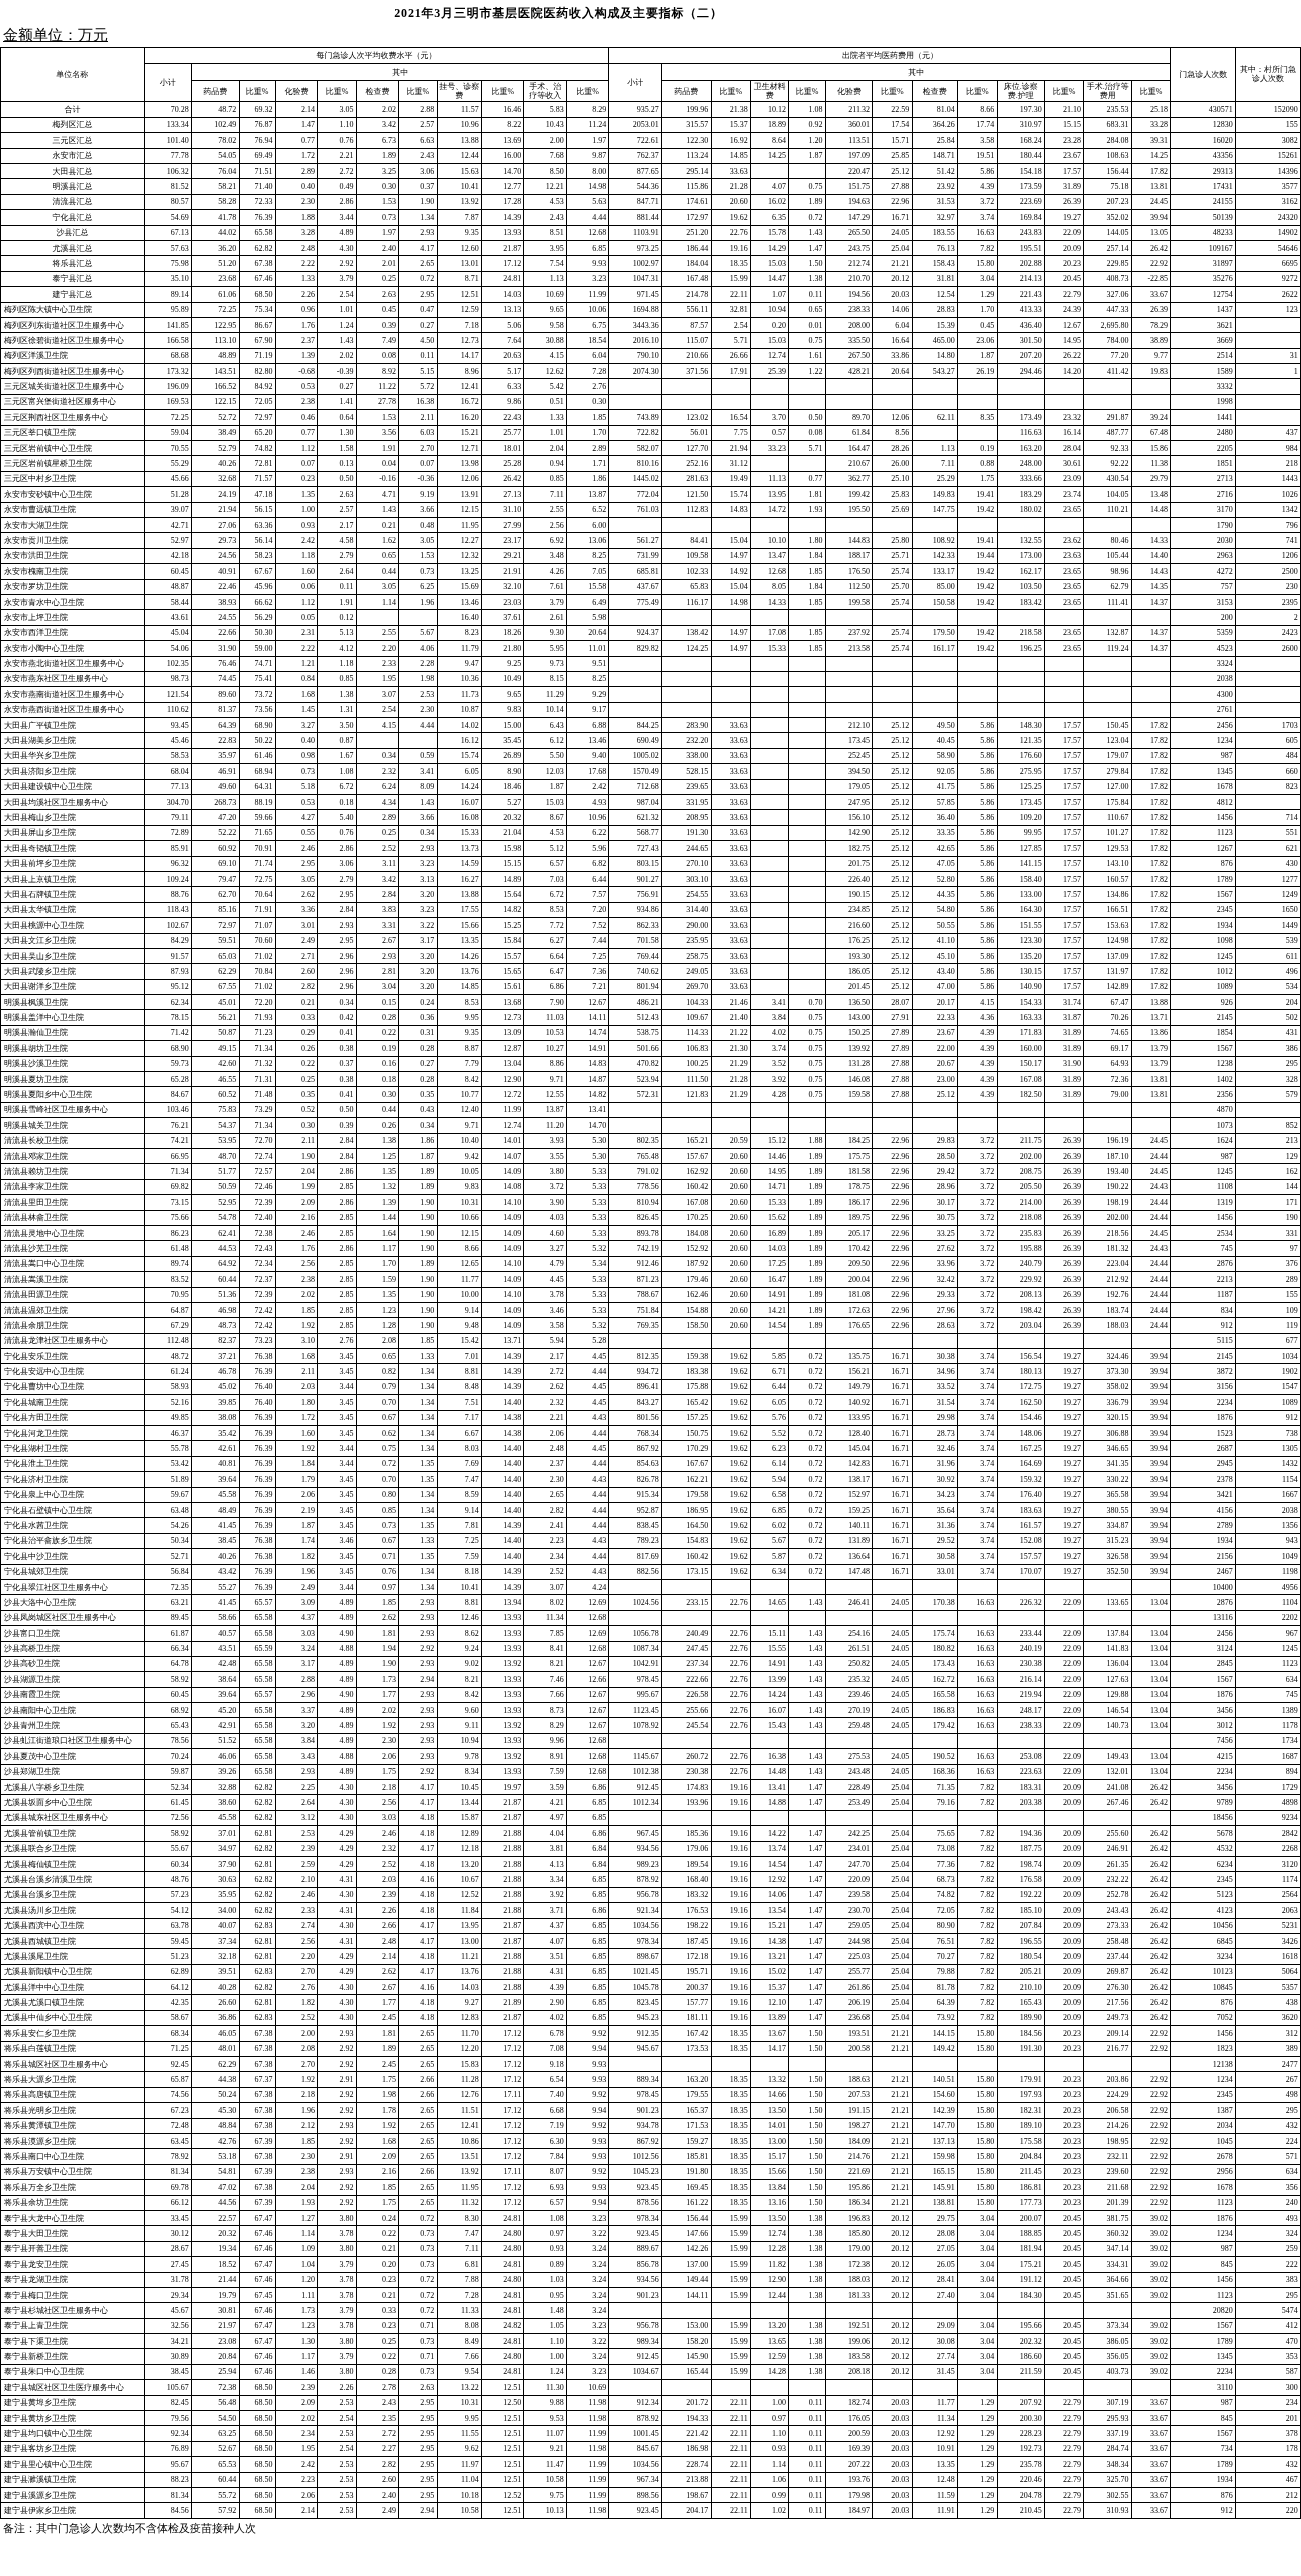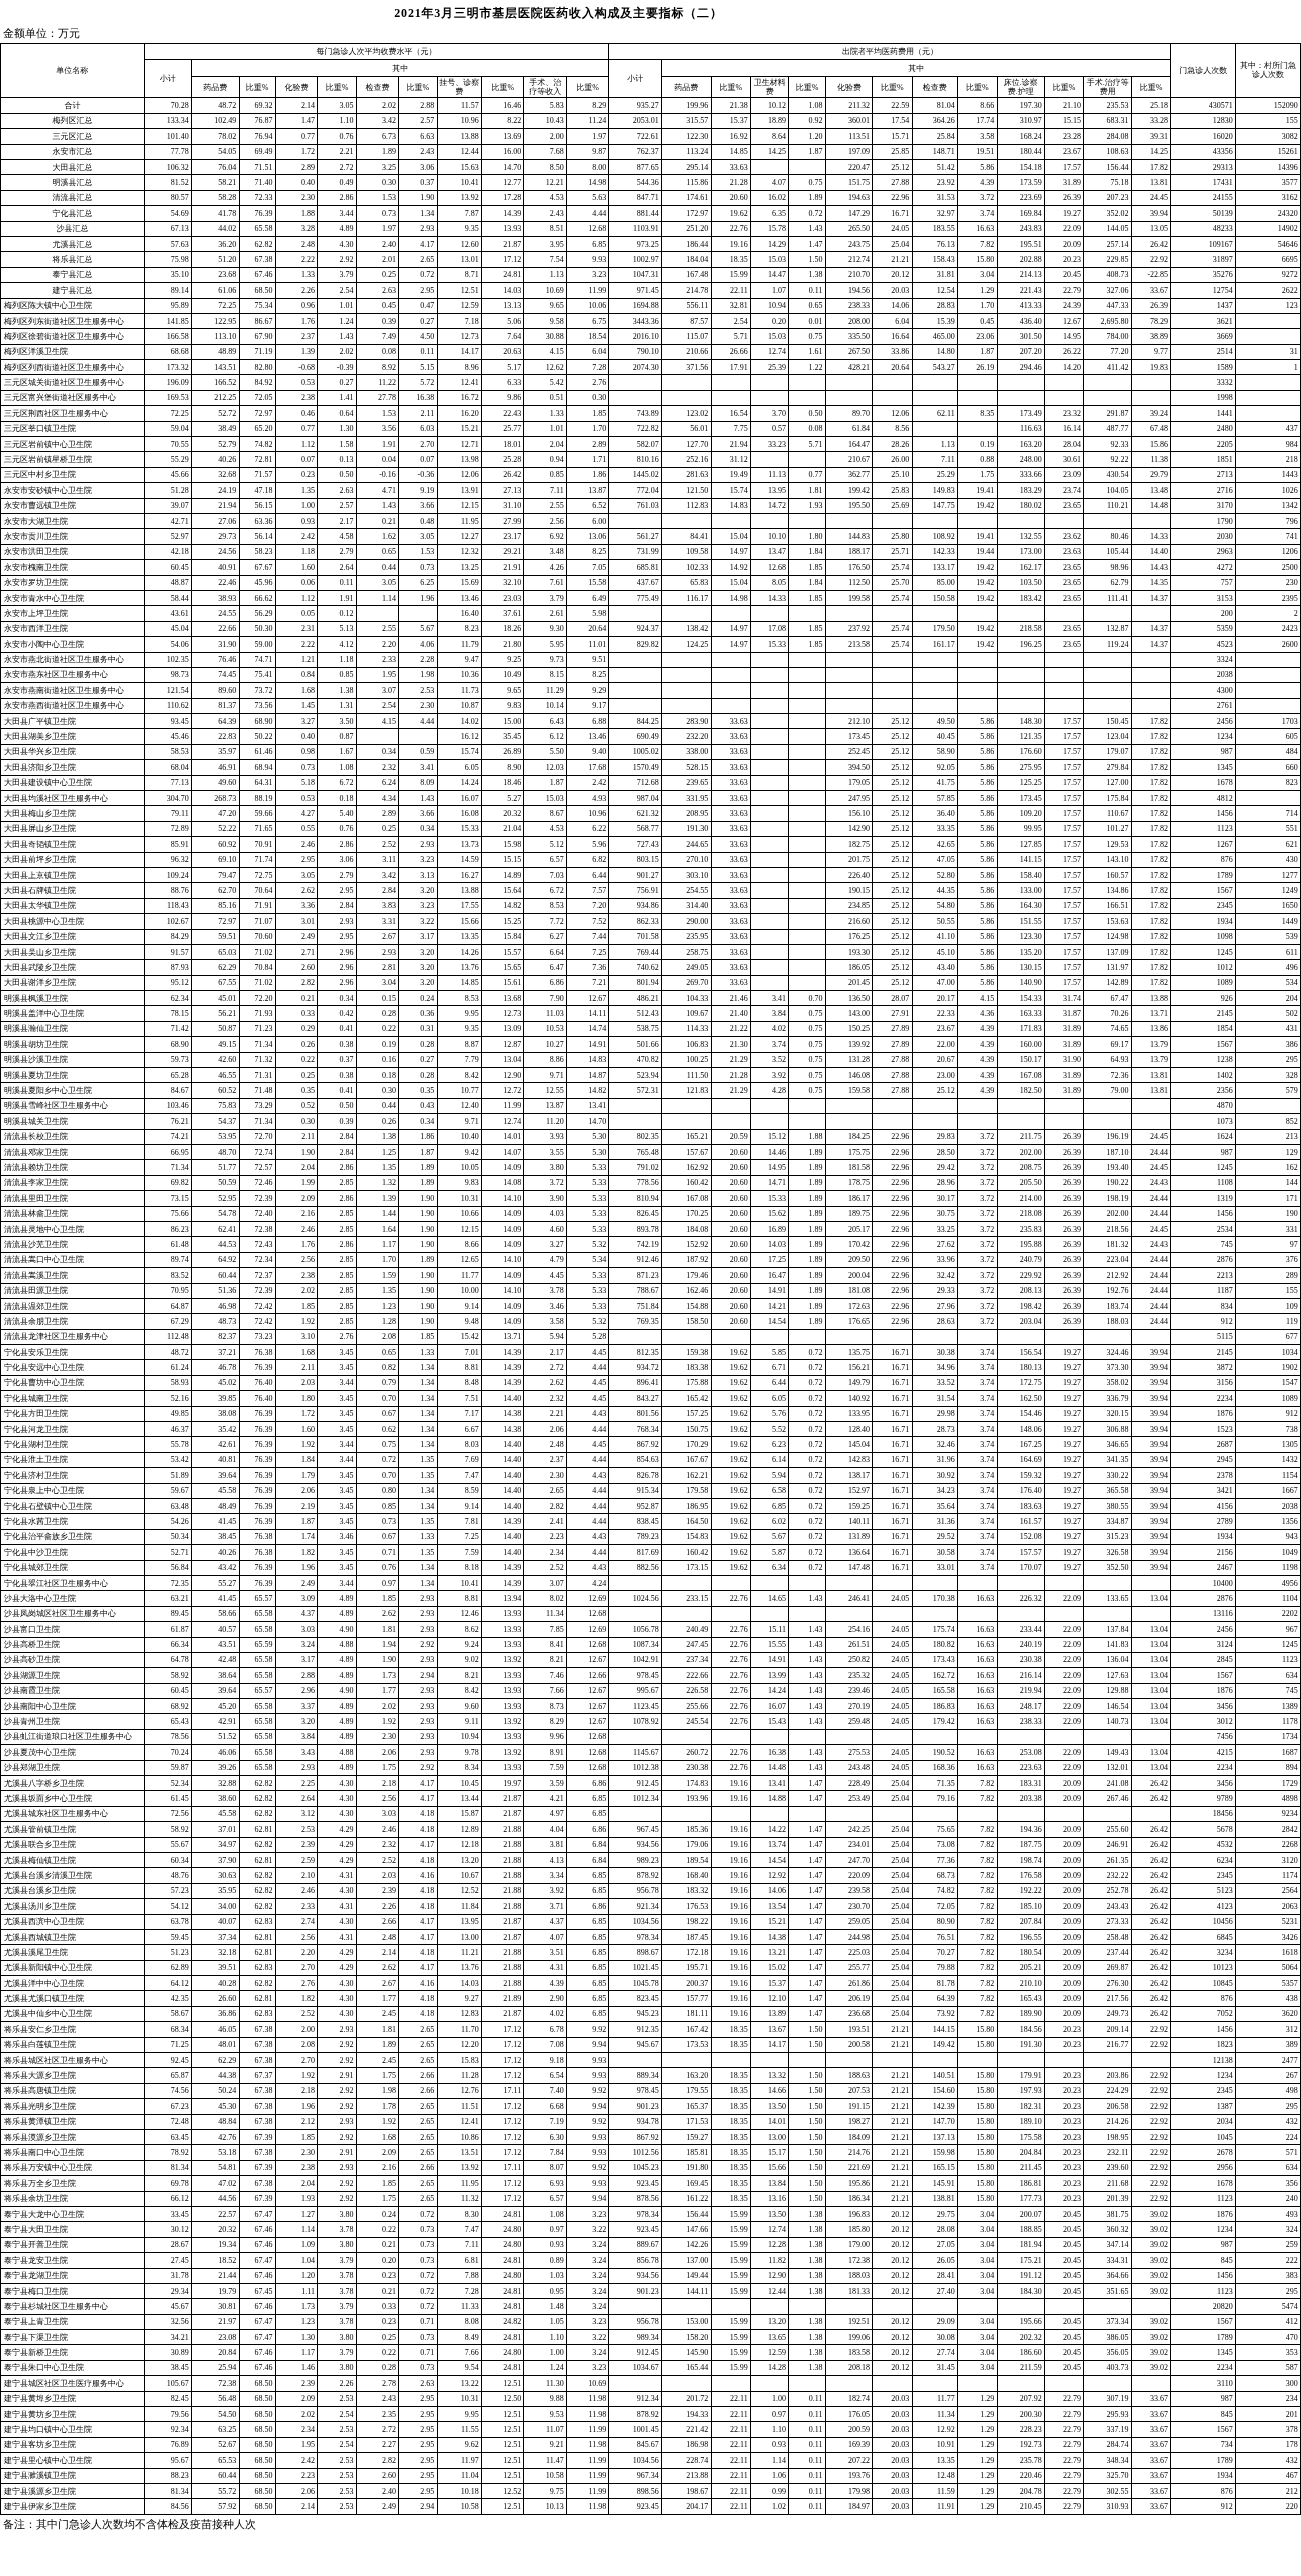--- a/index.html
+++ b/index.html
@@ -1,19 +1,19 @@
 <!DOCTYPE html>
 <html style="font-size:12px"><head>
 <meta charset="utf-8">
 <style>
   html,body{margin:0;padding:0;background:#fff;}
   body{width:1301px;font-family:"Liberation Serif","DejaVu Serif",serif;color:#000;}
   .page{position:relative;width:1117px;}
   .title{text-align:center;font-size:12px;font-weight:bold;padding-top:4.5px;letter-spacing:0.8px;}
-  .unit-note{font-size:11px;padding:4.5px 0 1.5px 3px;}
+  .unit-note{font-size:15px;padding:4.5px 0 1.5px 3px;text-decoration:underline;}
   table{border-collapse:collapse;table-layout:fixed;width:1301px;}
   th,td{border:0.8px solid #000;font-size:8px;line-height:1.15;padding:0 2.3px;overflow:hidden;white-space:nowrap;height:14.4px;}
   thead th{text-align:center;white-space:normal;font-weight:normal;padding:0.8px 1.5px;}
   td.num{text-align:right;font-family:"Liberation Serif",serif;}
   td.name{text-align:left;padding-left:3px;}
   tr.sum td.name{text-align:center;}
   tr.blk td{border-top:1.5px solid #000;}
   table{border:1.5px solid #000;}
   thead tr:first-child th{border-top:1.5px solid #000;margin-top:48px;}
   .footnote{font-size:11px;padding:2.3px 0 4.5px 3px;}
@@ -641,21 +641,21 @@
           <td class="num"></td>
           <td class="num"></td>
           <td class="num"></td>
           <td class="num"></td>
           <td class="num">3332</td>
           <td class="num"></td>
         </tr>
         <tr>
           <td class="name">三元区富兴堡街道社区服务中心</td>
           <td class="num">169.53</td>
-          <td class="num">212.25</td>
+          <td class="num">122.15</td>
           <td class="num">72.05</td>
           <td class="num">2.38</td>
           <td class="num">1.41</td>
           <td class="num">27.78</td>
           <td class="num">16.38</td>
           <td class="num">16.72</td>
           <td class="num">9.86</td>
           <td class="num">0.51</td>
           <td class="num">0.30</td>
           <td class="num"></td>

